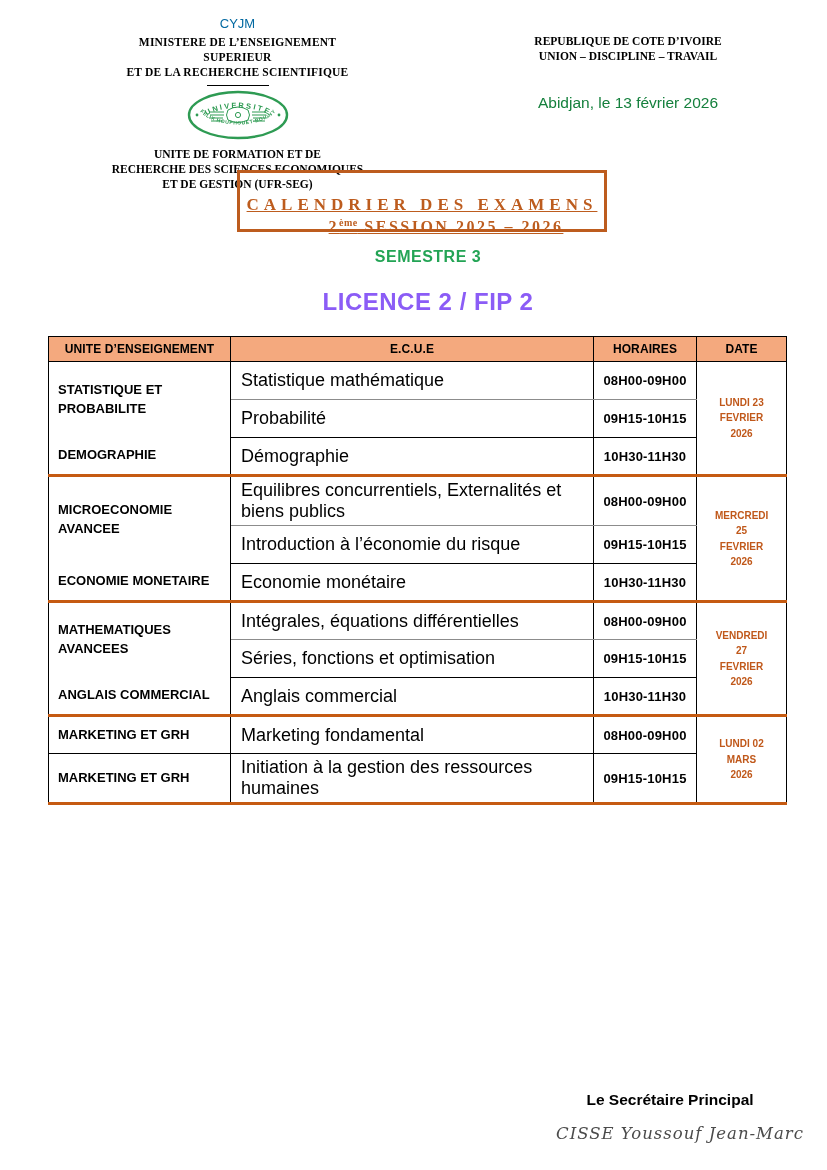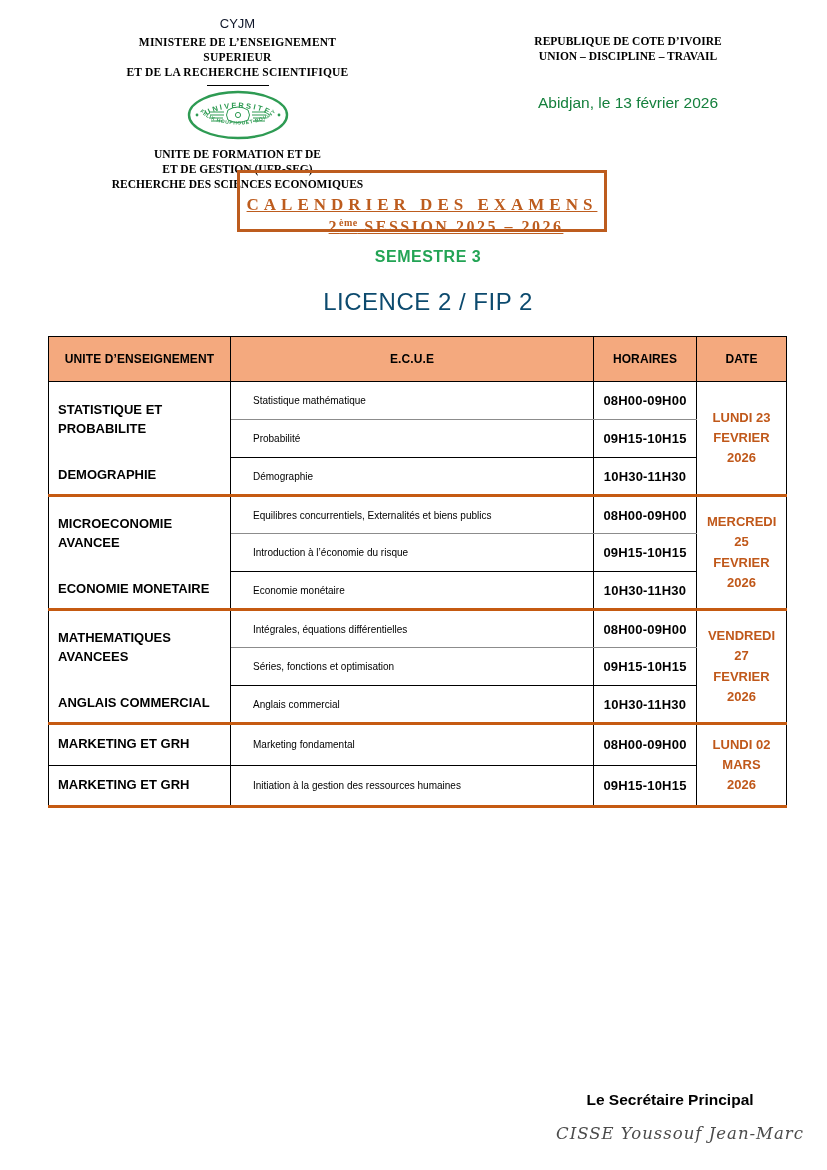--- a/index.html
+++ b/index.html
@@ -15,21 +15,21 @@
     margin: 0 auto;
   }
 
   
   .hdr-left {
     position: absolute;
     left: 105px; top: 16px;
     width: 265px;
     text-align: center;
   }
-  .cyjm { font-size: 13px; color: #0f172a; margin-bottom: 4px; }
+  .cyjm { font-size: 13px; color: #0369a1; margin-bottom: 4px; }
   .ministry {
     font-family: "Liberation Serif", serif;
     font-weight: bold;
     font-size: 11.5px;
     line-height: 1.3;
     letter-spacing: 0.2px;
   }
   .hdr-rule {
     width: 62px; height: 0;
     border-top: 1.5px solid #000;
@@ -87,74 +87,74 @@
     text-align: center;
     font-weight: bold;
     font-size: 16px;
     color: #23a455;
     letter-spacing: 0.5px;
   }
   .level {
     position: absolute;
     left: 48px; top: 288px; width: 760px;
     text-align: center;
-    font-weight: normal;
+    font-weight: bold;
     font-size: 24px;
-    color: #0c4a6e;
+    color: #8b5cf6;
     letter-spacing: 0.5px;
   }
 
   
   table.exam {
     position: absolute;
     left: 48px; top: 336px;
     width: 738px;
     border-collapse: collapse;
     table-layout: fixed;
   }
   table.exam th {
     background: #f4a97e;
     border: 1.5px solid #000;
     font-size: 12px;
     font-weight: bold;
     height: 15px;
-    padding: 15px 2px;
+    padding: 5px 2px;
     letter-spacing: 0.1px;
   }
   table.exam td {
     border-left: 1px solid #000;
     border-right: 1px solid #000;
     vertical-align: middle;
     height: 38px;
     background: #fff;
   }
   td.ue {
     font-weight: bold;
     font-size: 13px;
     padding: 3px 4px 3px 9px;
     line-height: 1.45;
   }
   td.ecue {
-    font-size: 10px;
-    padding: 3px 6px 3px 22px;
+    font-size: 18px;
+    padding: 3px 6px 3px 10px;
   }
   td.time {
     font-weight: bold;
     font-size: 13px;
     text-align: center;
     letter-spacing: 0.2px;
   }
   td.date-cell {
     color: #c0581a;
     font-weight: bold;
-    font-size: 13px;
+    font-size: 10px;
     text-align: center;
     white-space: pre-line;
     line-height: 1.55;
-    padding: 10px;
+    padding: 18px;
   }
   
   .split-gray  { border-bottom: 1px solid #8c8c8c; }
   .split-black { border-bottom: 1px solid #000; }
   .block-end   { border-bottom: 3px solid #c55a11 !important; }
 
   
   .footer-title {
     position: absolute;
     left: 540px; top: 1091px; width: 260px;
@@ -203,22 +203,22 @@
           <circle cx="52" cy="25" r="2.6"></circle>
         </g>
         <g fill="#2e9b53">
           <circle cx="11" cy="25" r="1.4"></circle>
           <circle cx="93" cy="25" r="1.4"></circle>
         </g>
       </svg>
     </div>
     <div class="unit">
       <div>UNITE DE FORMATION ET DE</div>
+      <div>RECHERCHE DES SCIENCES ECONOMIQUES</div>
       <div>ET DE GESTION (UFR-SEG)</div>
-      <div>RECHERCHE DES SCIENCES ECONOMIQUES</div>
     </div>
   </div>
 
   <div class="hdr-right">
     <div class="republic">REPUBLIQUE DE COTE D’IVOIRE</div>
     <div class="motto">UNION – DISCIPLINE – TRAVAIL</div>
     <div class="dateline">Abidjan, le 13 février 2026</div>
   </div>
 
   <div class="title-box">

